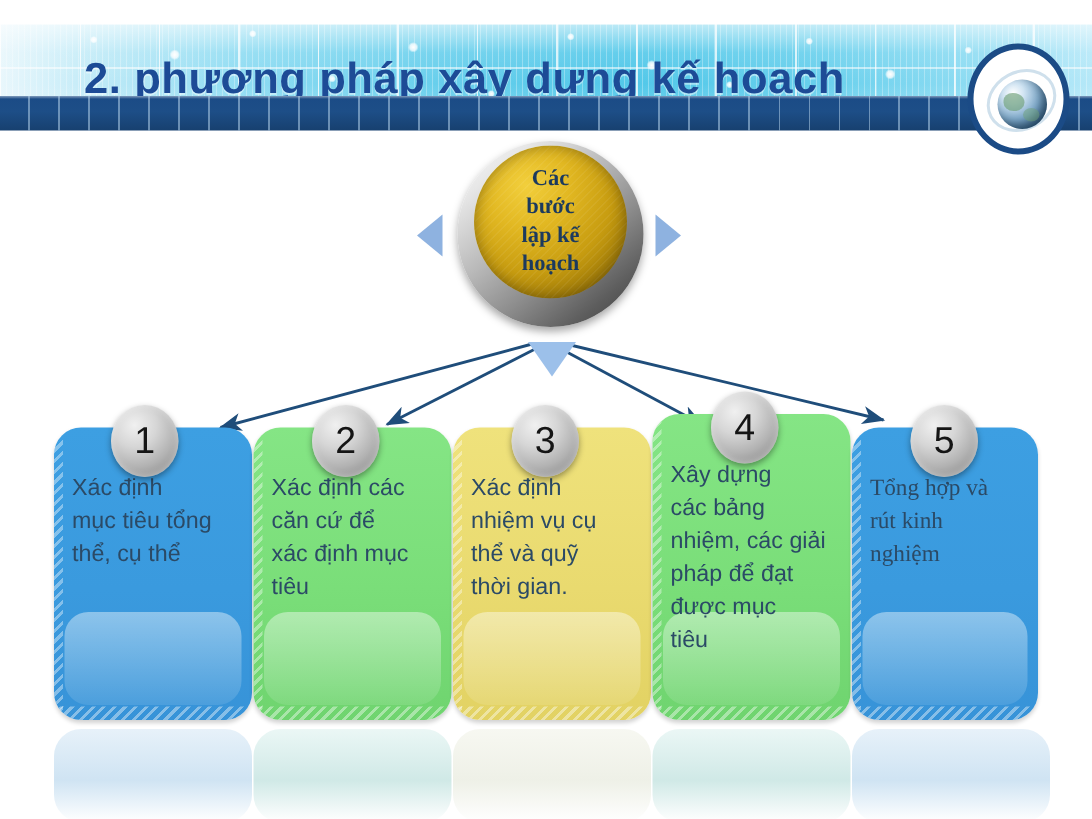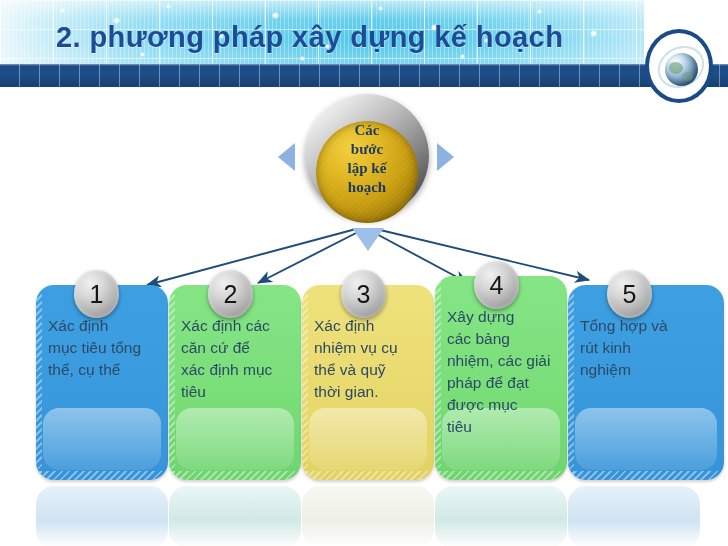--- a/index.html
+++ b/index.html
@@ -16,22 +16,22 @@
     position: relative;
     width: 728px;
     height: 546px;
     background: #ffffff;
     overflow: hidden;
   }
 
   
   #header {
     position: absolute;
-    left: 0; top: 0;
-    width: 644px; height: 64px;
+    left: 0; top: 16px;
+    width: 728px; height: 64px;
     background:
       linear-gradient(to bottom,
         rgba(255,255,255,0.62) 0%,
         rgba(255,255,255,0.10) 30%,
         rgba(255,255,255,0.00) 62%,
         rgba(255,255,255,0.22) 100%),
       linear-gradient(to right,
         #e9f7fc 0%, #bfeaf7 9%, #8fdcf2 22%, #68cfec 40%,
         #52c8e9 58%, #66cfec 74%, #8bdbf2 88%, #b5e8f8 100%);
     overflow: hidden;
@@ -146,30 +146,31 @@
     left: 305px; top: 94px;
     width: 124px; height: 124px;
     border-radius: 50%;
     background:
       linear-gradient(140deg, #ffffff 0%, #e7e7e7 18%, #b9b9b9 42%, #8d8d8d 62%, #5d5d5d 82%, #3a3a3a 100%);
     box-shadow: 0 3px 6px rgba(0,0,0,0.35);
     z-index: 4;
   }
   #center-circle .inner {
     position: absolute;
-    left: 11px; top: 27px;
+    left: 11px; top: 3px;
     width: 102px; height: 102px;
     border-radius: 50%;
     background:
       repeating-linear-gradient(135deg,
         rgba(255,255,255,0.055) 0px, rgba(255,255,255,0.055) 1px,
         rgba(255,255,255,0) 1px, rgba(255,255,255,0) 4px),
       radial-gradient(circle at 34% 26%, #f2cf3c 0%, #e2b822 28%, #c79c10 58%, #9a7608 82%, #6f5405 100%);
     box-shadow: inset 0 0 10px rgba(0,0,0,0.35);
     display: flex;
+    align-items: center;
     justify-content: center;
   }
   #center-circle .label {
     font-family: "Liberation Serif", "DejaVu Serif", serif;
     font-weight: bold;
     font-size: 15px;
     line-height: 1.27;
     color: #1c3a5e;
     text-align: center;
     white-space: pre-line;
@@ -396,21 +397,21 @@
     <div class="body"> Xây dựng
 các bảng
 nhiệm, các giải
 pháp để đạt
 được mục
 tiêu</div>
     <div class="hatch"></div>
   </div>
   <div class="badge" style="left:474px;top:261px;">4</div>
 
-  <div class="step-box box-blue" style="left:568px;top:285px;width:156px;height:195px;">
+  <div class="step-box box-blue" style="left:568px;top:285px;width:124px;height:195px;font-family:Liberation Serif, serif;">
     <div class="edge"></div>
     <div class="gloss"></div>
     <div class="body"> Tổng hợp và
 rút kinh
 nghiệm</div>
     <div class="hatch"></div>
   </div>
   <div class="badge" style="left:607px;top:270px;">5</div>
 
 </div>

